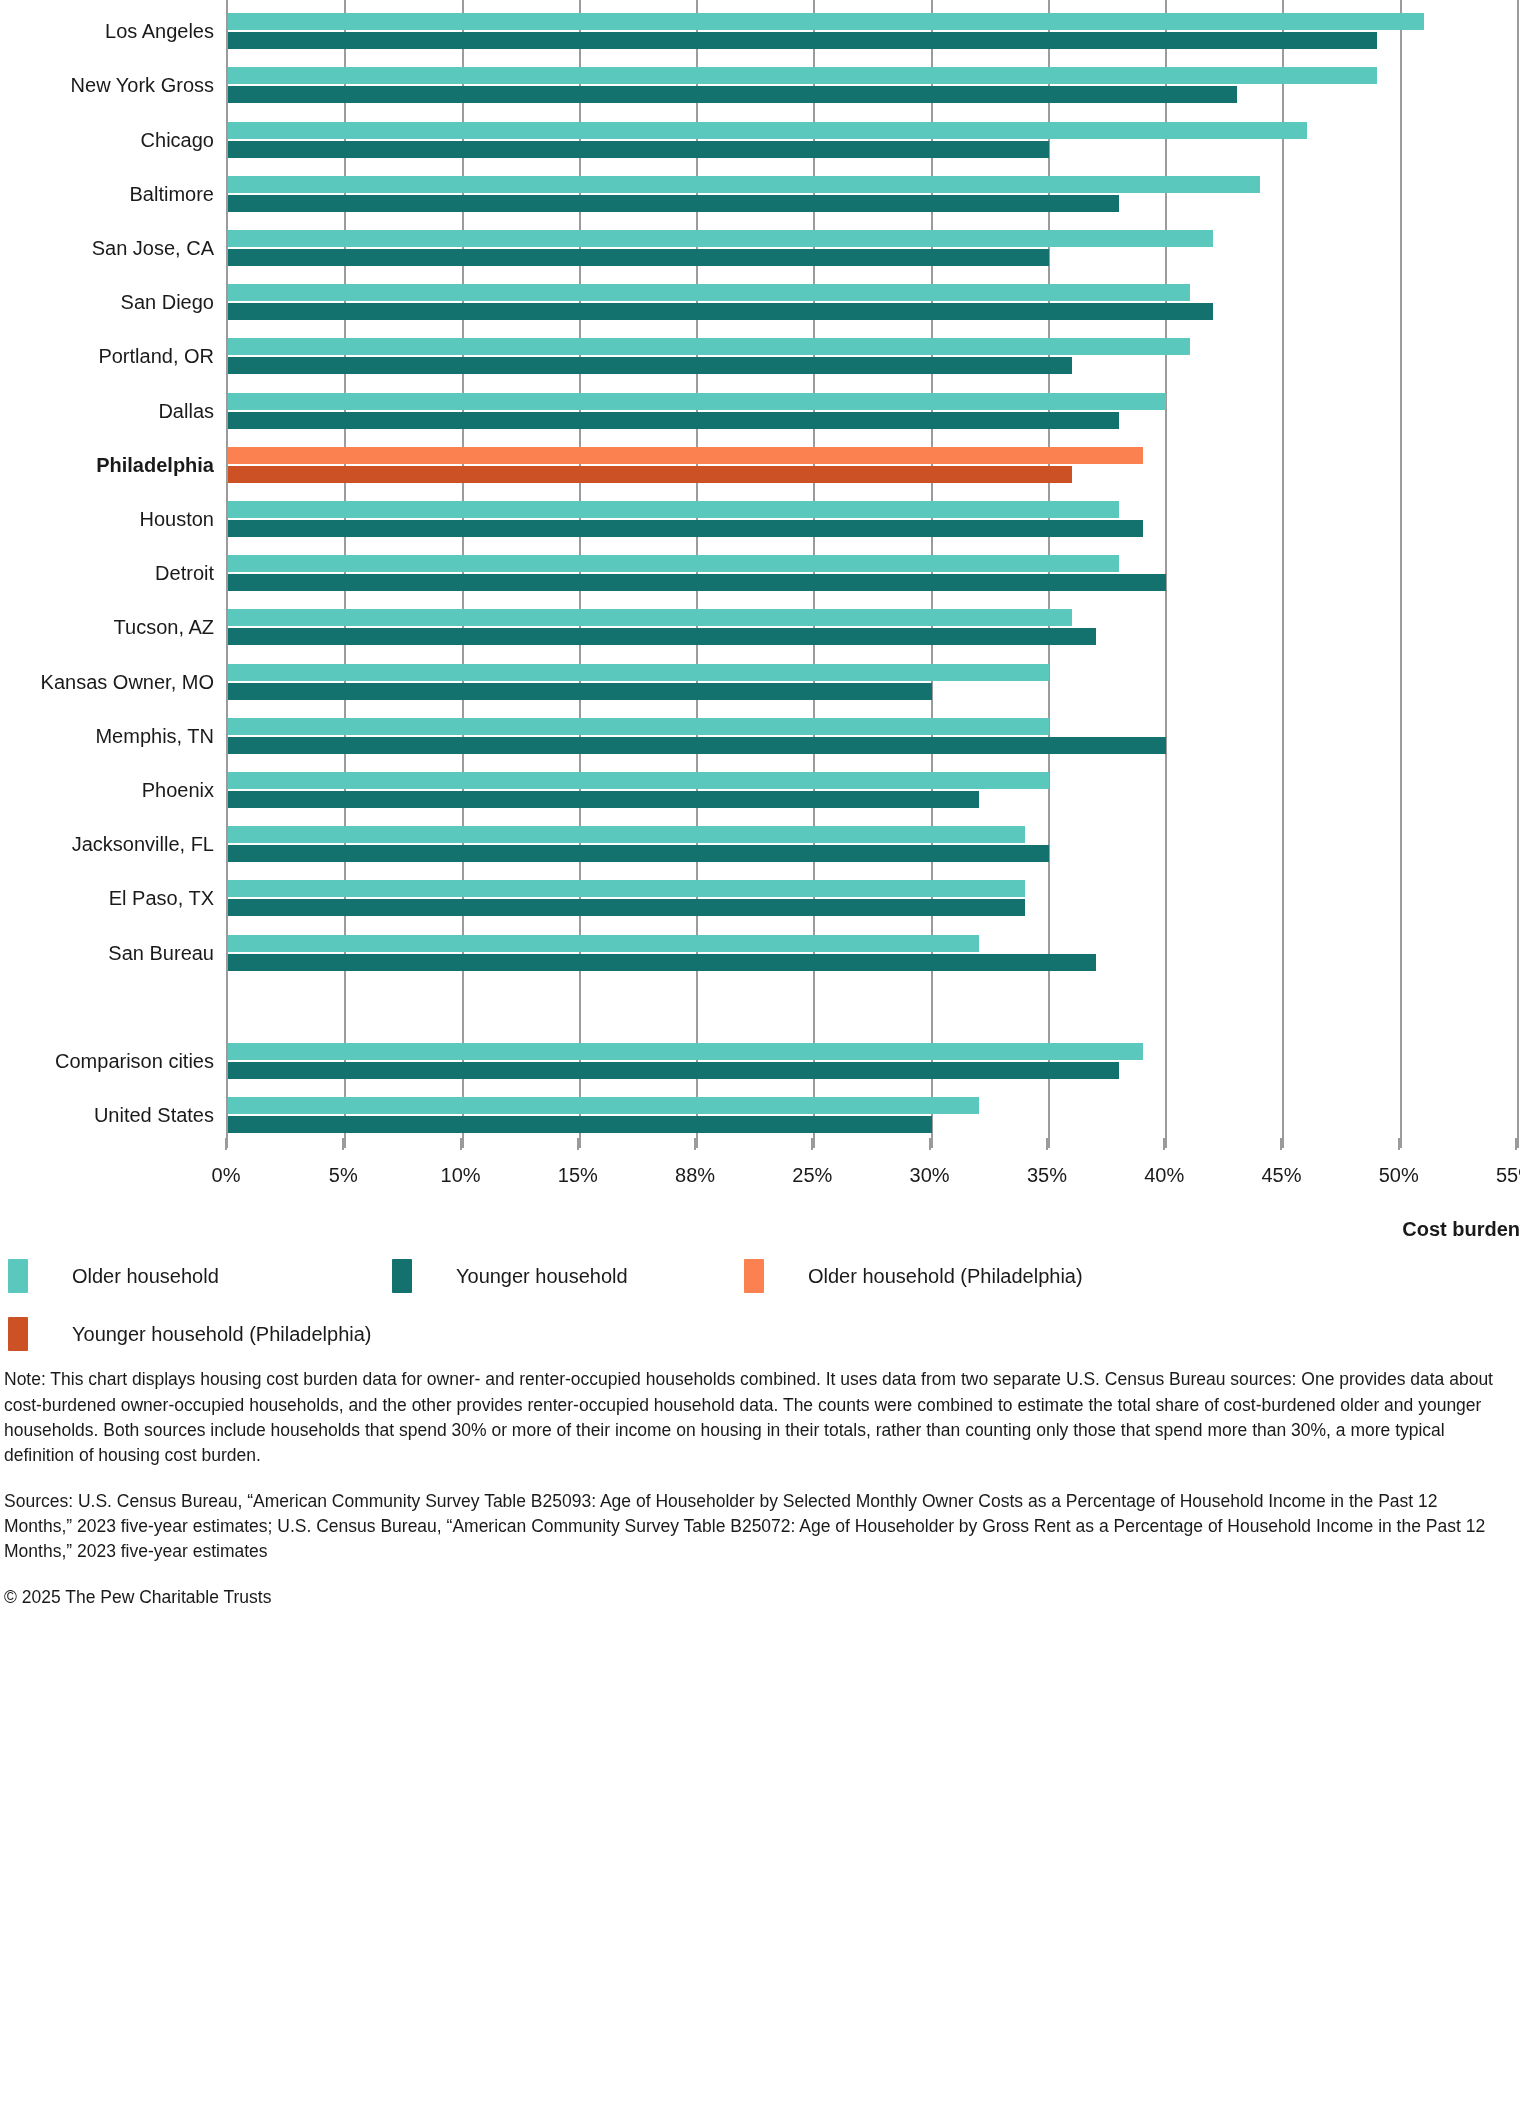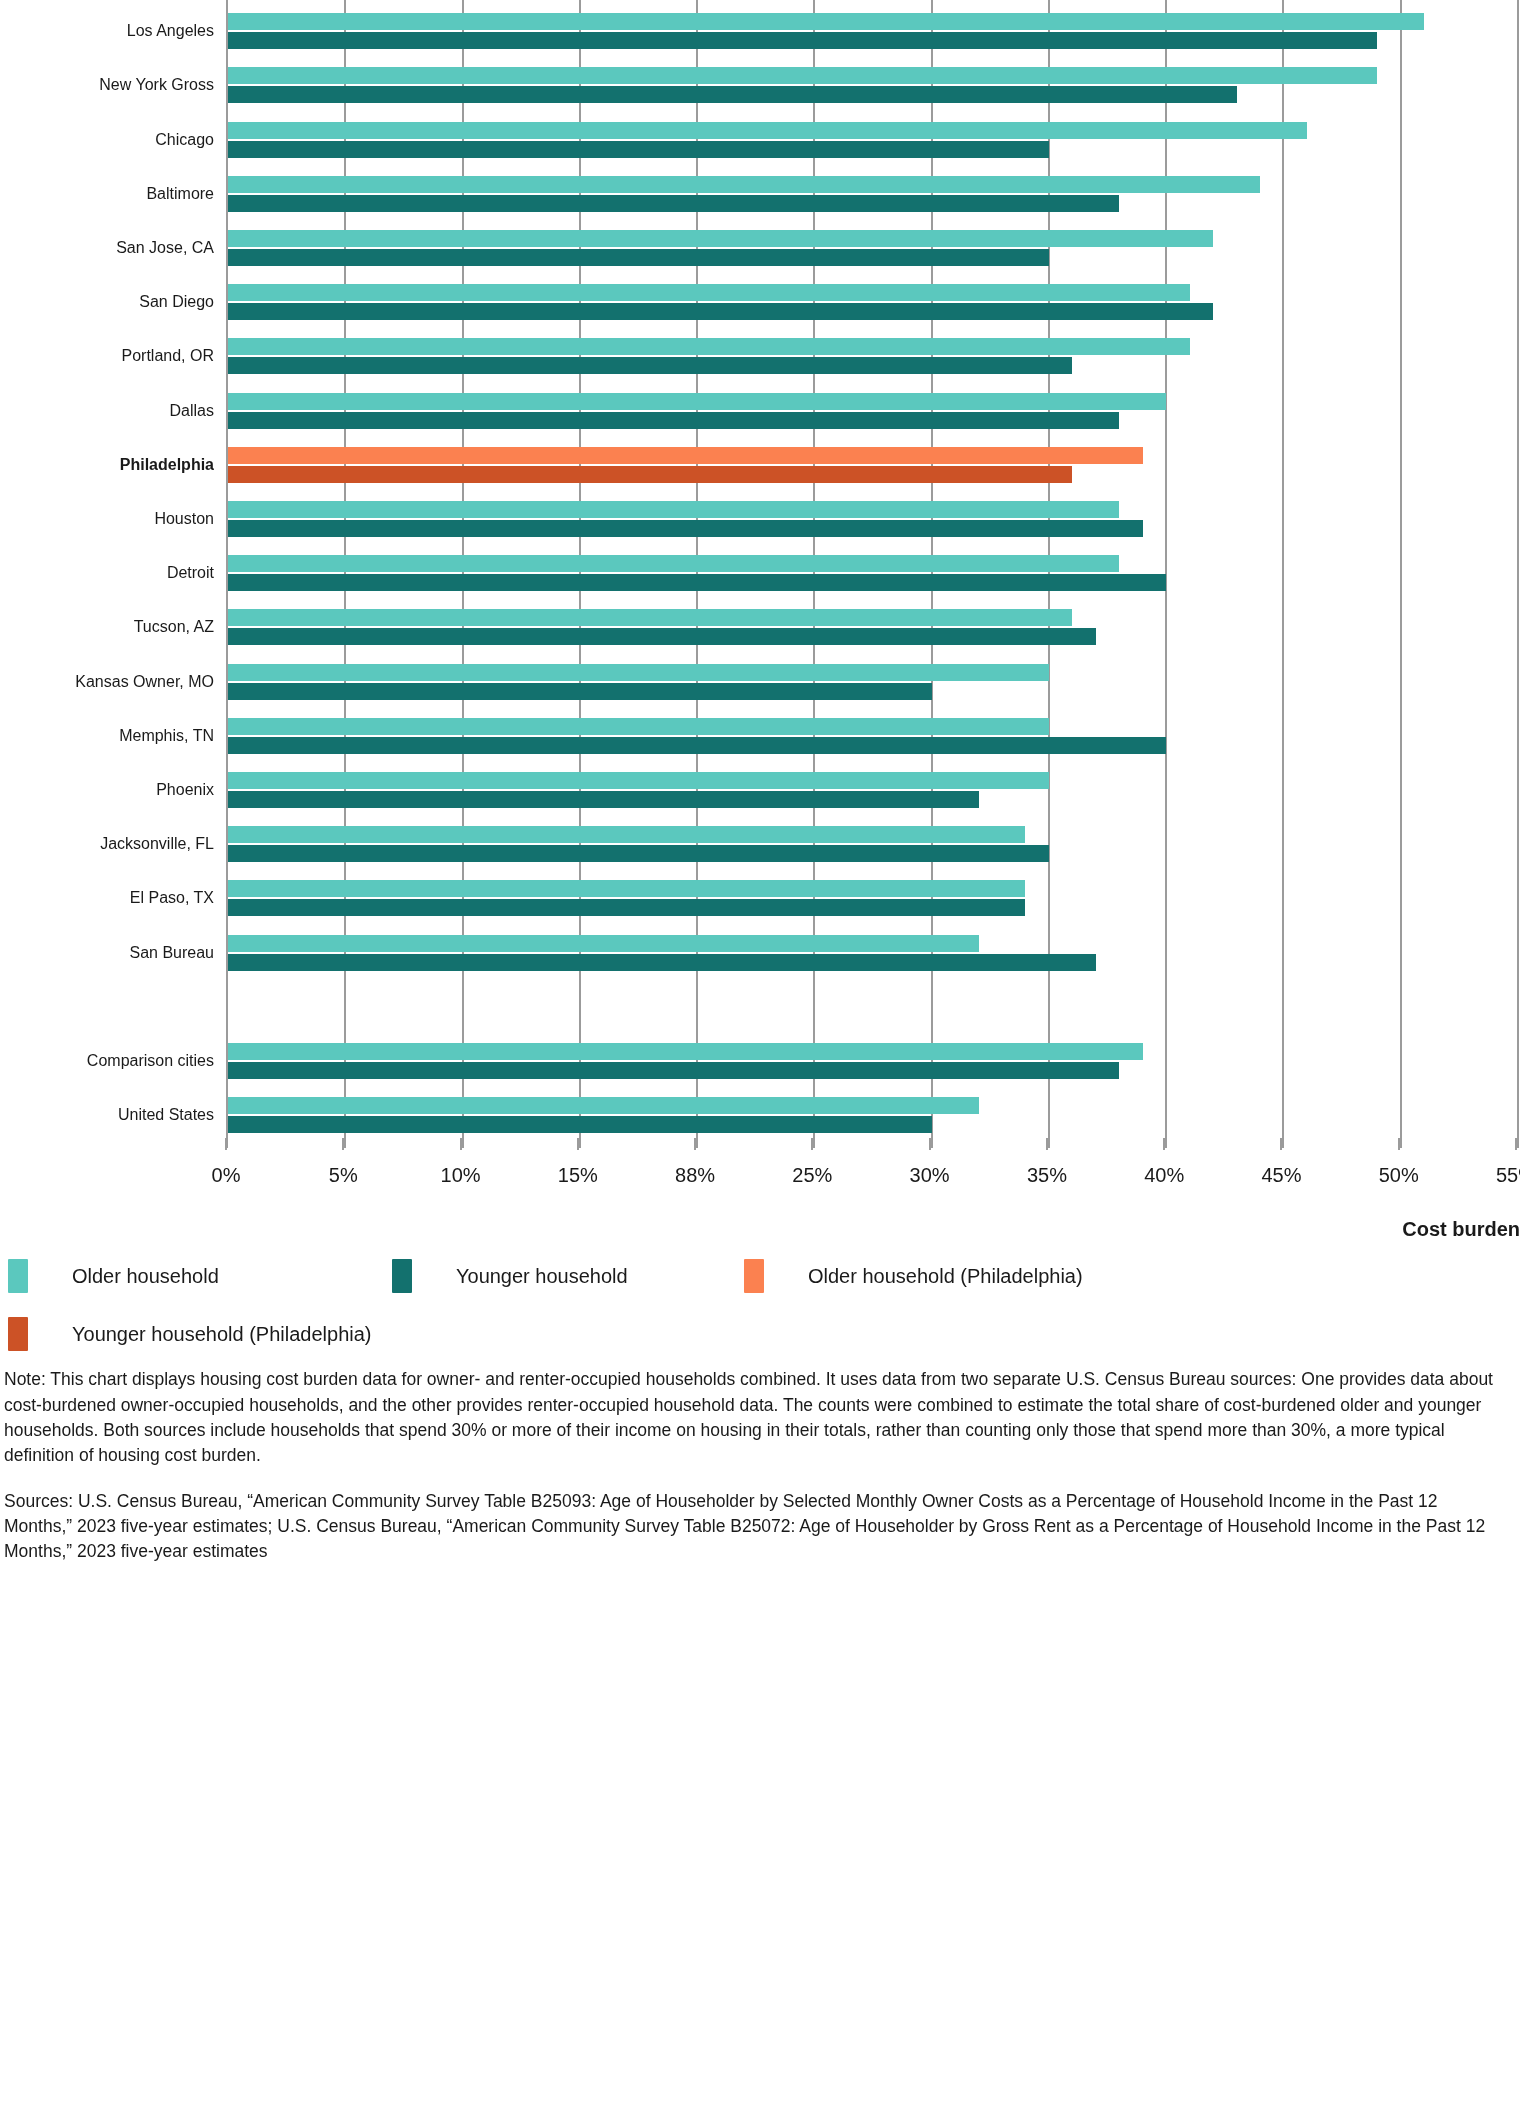--- a/index.html
+++ b/index.html
@@ -17,21 +17,21 @@
   .fig-num{font-size:21px;color:#1a1a1a;line-height:1.25;margin:0 0 6px 0;}
   .title{font-size:27px;font-weight:bold;line-height:1.22;margin:0 0 14px 0;max-width:1470px;letter-spacing:-0.1px;}
   .subtitle{font-size:21px;line-height:1.3;margin:0 0 26px 0;color:#1a1a1a;}
 
   
   .chart-wrap{position:relative;margin-left:4px;}
   .plot-row{display:flex;align-items:stretch;}
   .ylabels{width:222px;flex:0 0 222px;position:relative;}
   .ylab{
     position:absolute;right:12px;
-    font-size:16px;line-height:1;
+    font-size:20px;line-height:1;
     white-space:nowrap;text-align:right;
     transform:translateY(-50%);
   }
   .ylab.bold{font-weight:bold;}
 
   .plot{
     position:relative;
     flex:1 1 auto;
     border-left:2px solid #9b9b9b;
   }
@@ -184,15 +184,16 @@
         <div class="legend-item" style="left: 4px; top: 58px;">
           <span class="swatch" style="background: rgb(204, 82, 38);"></span>
           <span class="legend-label">Younger household (Philadelphia)</span>
         </div>
       </div>
   </div>
 
   <div class="foot" id="foot">
     <p>Note: This chart displays housing cost burden data for owner- and renter-occupied households combined. It uses data from two separate U.S. Census Bureau sources: One provides data about cost-burdened owner-occupied households, and the other provides renter-occupied household data. The counts were combined to estimate the total share of cost-burdened older and younger households. Both sources include households that spend 30% or more of their income on housing in their totals, rather than counting only those that spend more than 30%, a more typical definition of housing cost burden.</p>
     <p>Sources: U.S. Census Bureau, “American Community Survey Table B25093: Age of Householder by Selected Monthly Owner Costs as a Percentage of Household Income in the Past 12 Months,” 2023 five-year estimates; U.S. Census Bureau, “American Community Survey Table B25072: Age of Householder by Gross Rent as a Percentage of Household Income in the Past 12 Months,” 2023 five-year estimates</p>
+    <p class="copyright">© 2025 The Pew Charitable Trusts</p>
   </div>
 
 </div>
 
 </body></html>

